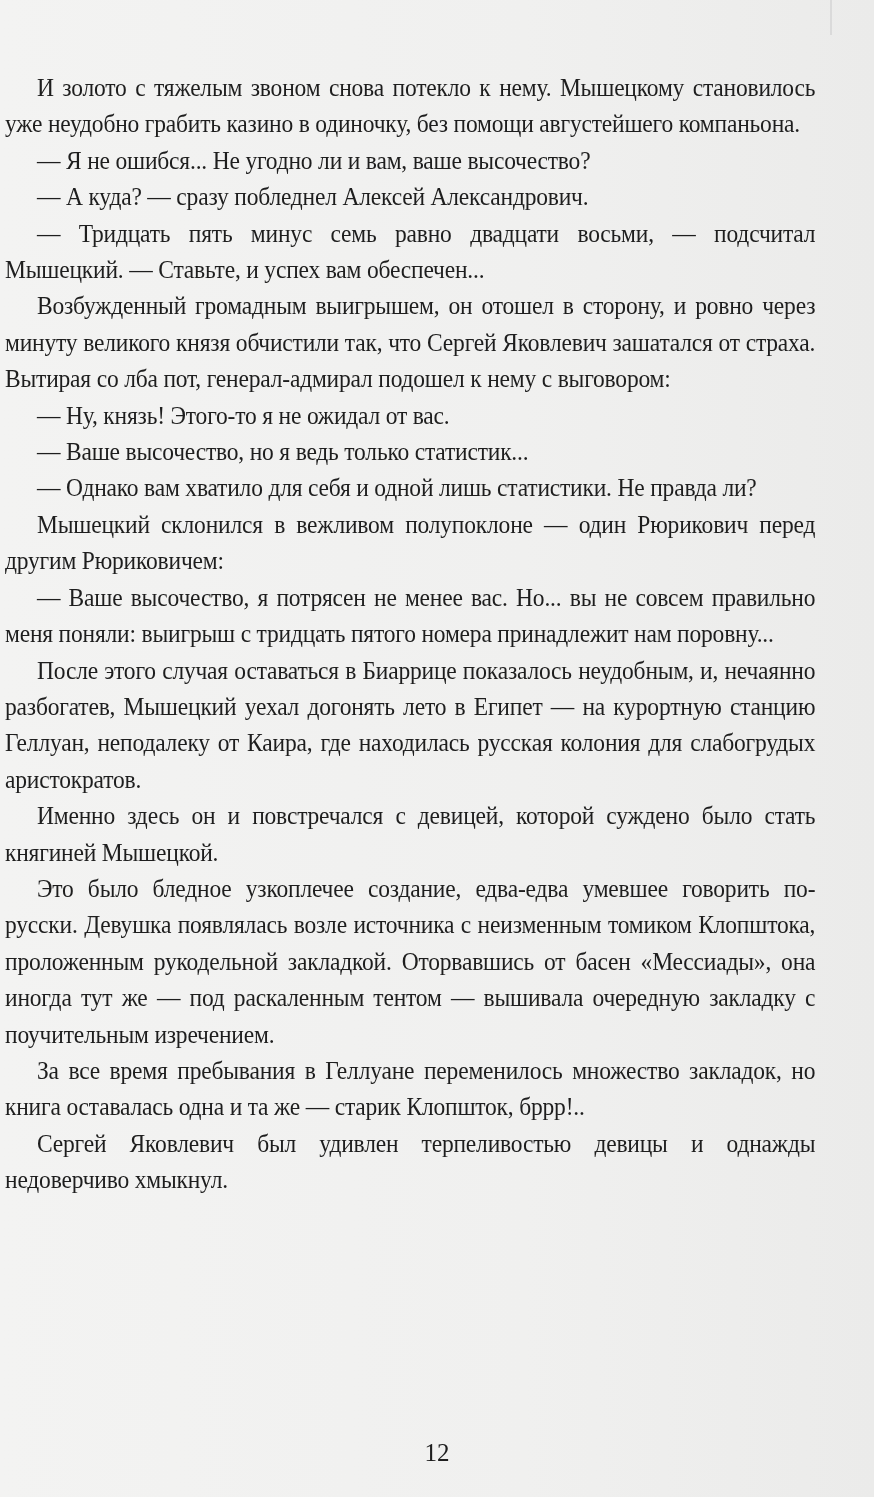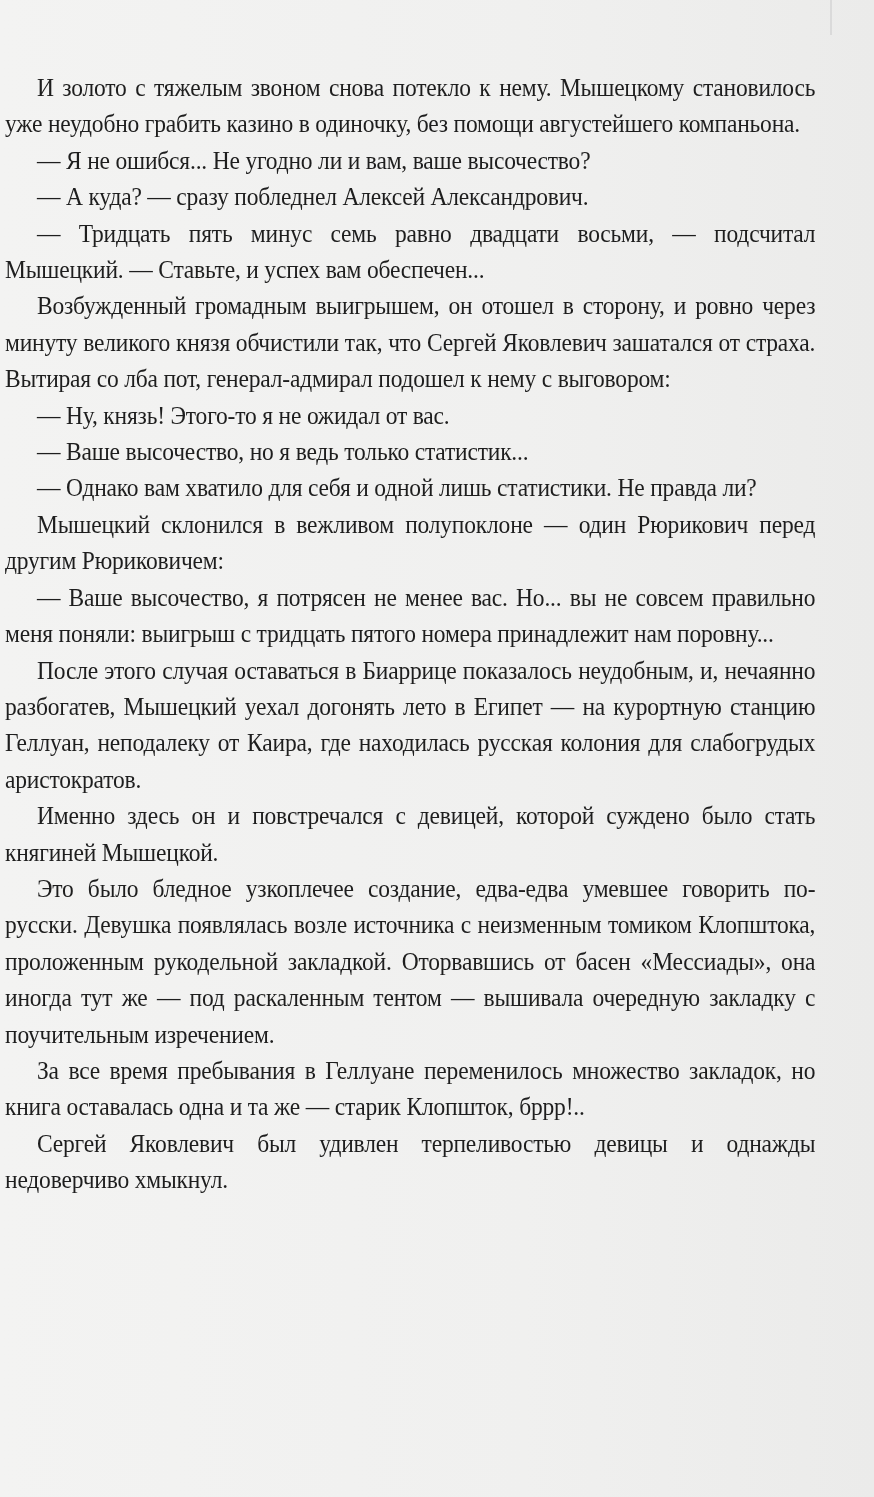--- a/index.html
+++ b/index.html
@@ -58,13 +58,14 @@
     <p class="para">— Ваше высочество, но я ведь только статистик...</p>
     <p class="para">— Однако вам хватило для себя и одной лишь статистики. Не правда ли?</p>
     <p class="para">Мышецкий склонился в вежливом полупоклоне — один Рюрикович перед другим Рюриковичем:</p>
     <p class="para">— Ваше высочество, я потрясен не менее вас. Но... вы не совсем правильно меня поняли: выигрыш с тридцать пятого номера принадлежит нам поровну...</p>
     <p class="para">После этого случая оставаться в Биаррице показалось неудобным, и, нечаянно разбогатев, Мышецкий уехал догонять лето в Египет — на курортную станцию Геллуан, неподалеку от Каира, где находилась русская колония для слабогрудых аристократов.</p>
     <p class="para">Именно здесь он и повстречался с девицей, которой суждено было стать княгиней Мышецкой.</p>
     <p class="para">Это было бледное узкоплечее создание, едва-едва умевшее говорить по-русски. Девушка появлялась возле источника с неизменным томиком Клопштока, проложенным рукодельной закладкой. Оторвавшись от басен «Мессиады», она иногда тут же — под раскаленным тентом — вышивала очередную закладку с поучительным изречением.</p>
     <p class="para">За все время пребывания в Геллуане переменилось множество закладок, но книга оставалась одна и та же — старик Клопшток, бррр!..</p>
     <p class="para">Сергей Яковлевич был удивлен терпеливостью девицы и однажды недоверчиво хмыкнул.</p>
   </div>
+  <div class="page-number">12</div>
 </div>
 
 </body></html>

